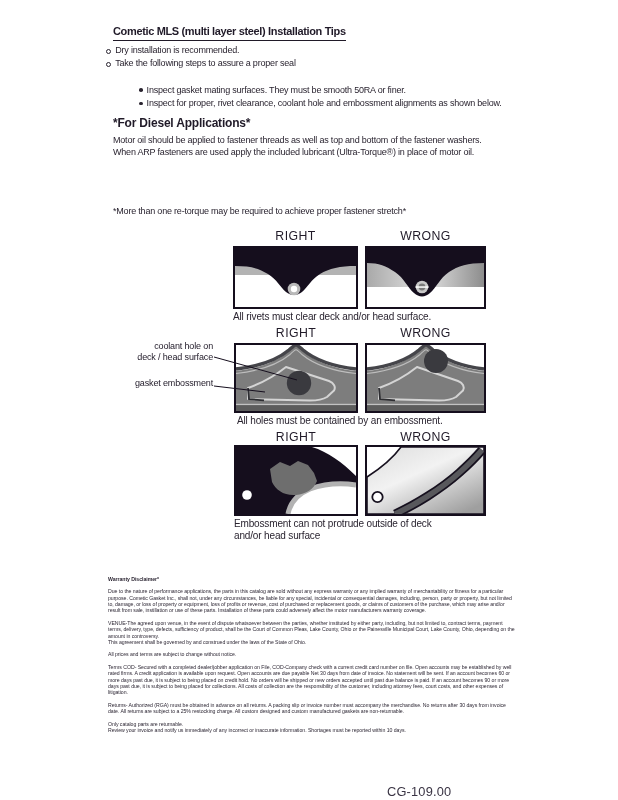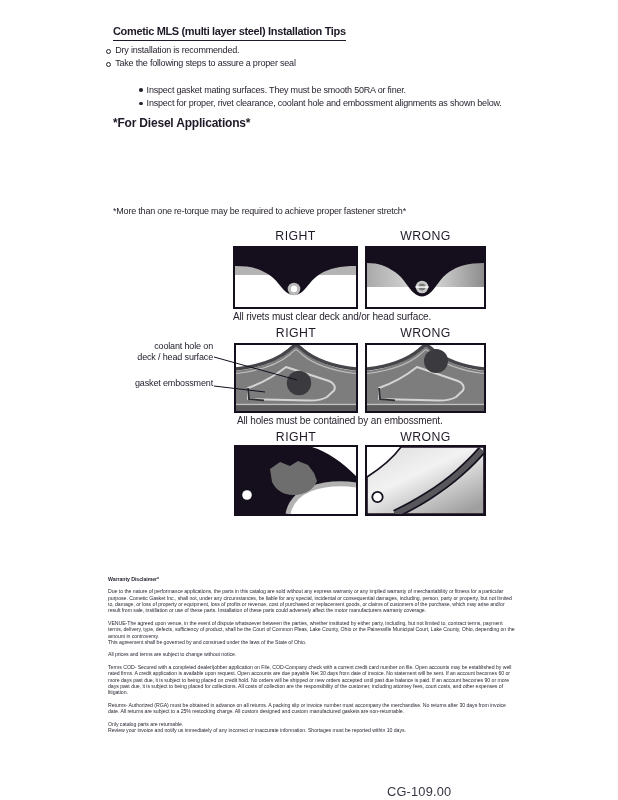--- a/index.html
+++ b/index.html
@@ -71,20 +71,22 @@
       <span class="b-marker"></span>
       <span>Inspect gasket mating surfaces.  They must be smooth 50RA or finer.</span>
     </div>
     <div class="tip-row">
       <span class="b-marker"></span>
       <span>Inspect for proper, rivet clearance, coolant hole and embossment alignments as shown below.</span>
     </div>
   </div>
 
   <div class="abs diesel-heading">*For Diesel Applications*</div>
+  <div class="abs body-para p1 pre">Motor oil should be applied to fastener threads as well as top and bottom of the fastener washers.
+When ARP fasteners are used apply the included lubricant (Ultra-Torque®) in place of motor oil.</div>
   <div class="abs body-para note">*More than one re-torque may be required to achieve proper fastener stretch*</div>
 
   <div class="dg-row" style="left:233px; top:229px;">
     <div class="dg-labels">
       <div class="dg-label r">RIGHT</div>
       <div class="dg-label w">WRONG</div>
     </div>
     <div class="dg-panels">
       <svg width="125" height="63" viewBox="0 0 125 63">
         <rect x="0" y="0" width="125" height="63" fill="#ffffff"></rect>
@@ -183,20 +185,22 @@
           </linearGradient>
         </defs>
         <rect width="121" height="71" fill="#ffffff"></rect>
         <path d="M2,32 C16,23 28,13 36,2 H119 V69 H2 Z" fill="url(#g3)" stroke="#17111f" stroke-width="1.6"></path>
         <path d="M30,69 C50,60 76,44 94,28 C103,20 111,12 117,5" stroke="#17111f" stroke-width="9" fill="none"></path>
         <path d="M30,69 C50,60 76,44 94,28 C103,20 111,12 117,5" stroke="#58585c" stroke-width="5.5" fill="none"></path>
         <circle cx="12.5" cy="52" r="5.2" fill="#ffffff" stroke="#17111f" stroke-width="1.8"></circle>
         <rect x="1" y="1" width="119" height="69" fill="none" stroke="#150e1d" stroke-width="2"></rect>
       </svg>
     </div>
+    <div class="dg-caption pre" style="line-height:11.5px;">Embossment can not protrude outside of deck
+and/or head surface</div>
   </div>
 
   <div class="abs fineprint">
     <div class="fp-head">Warranty Disclaimer*</div>
     <p class="pre">Due to the nature of performance applications, the parts in this catalog are sold without any express warranty or any implied warranty of merchantability or fitness for a particular purpose.  Cometic Gasket Inc., shall not, under any circumstances, be liable for any special, incidental or consequential damages, including, person, party or property, but not limited to, damage, or loss of property or equipment, loss of profits or revenue, cost of purchased or replacement goods, or claims of customers of the purchase, which may arise and/or result from sale, instillation or use of these parts.  Installation of these parts could adversely affect the motor manufacturers warranty coverage.</p>
     <p class="pre">VENUE-The agreed upon venue, in the event of dispute whatsoever between the parties, whether instituted by either party, including, but not limited to, contract terms, payment terms, delivery, type, defects, sufficiency of product, shall be the Court of Common Pleas, Lake County, Ohio or the Painesville Municipal Court, Lake County, Ohio, depending on the amount in controversy.
 This agreement shall be governed by and construed under the laws of the State of Ohio.</p>
     <p class="pre">All prices and terms are subject to change without notice.</p>
     <p class="pre">Terms COD- Secured with a completed dealer/jobber application on File, COD-Company check with a current credit card number on file.  Open accounts may be established by well rated firms.  A credit application is available upon request.  Open accounts are due payable Net 30 days from date of invoice.  No statement will be sent.  If an account becomes 60 or more days past due, it is subject to being placed on credit hold.  No orders will be shipped or new orders accepted until past due balance is paid.  If an account becomes 90 or more days past due, it is subject to being placed for collections.  All costs of collection are the responsibility of the customer, including attorney fees, court costs, and other expenses of litigation.</p>
     <p class="pre">Returns- Authorized (RGA) must be obtained in advance on all returns.  A packing slip or invoice number must accompany the merchandise.  No returns after 30 days from invoice date.  All returns are subject to a 25% restocking charge.  All custom designed and custom manufactured gaskets are non-returnable.</p>

